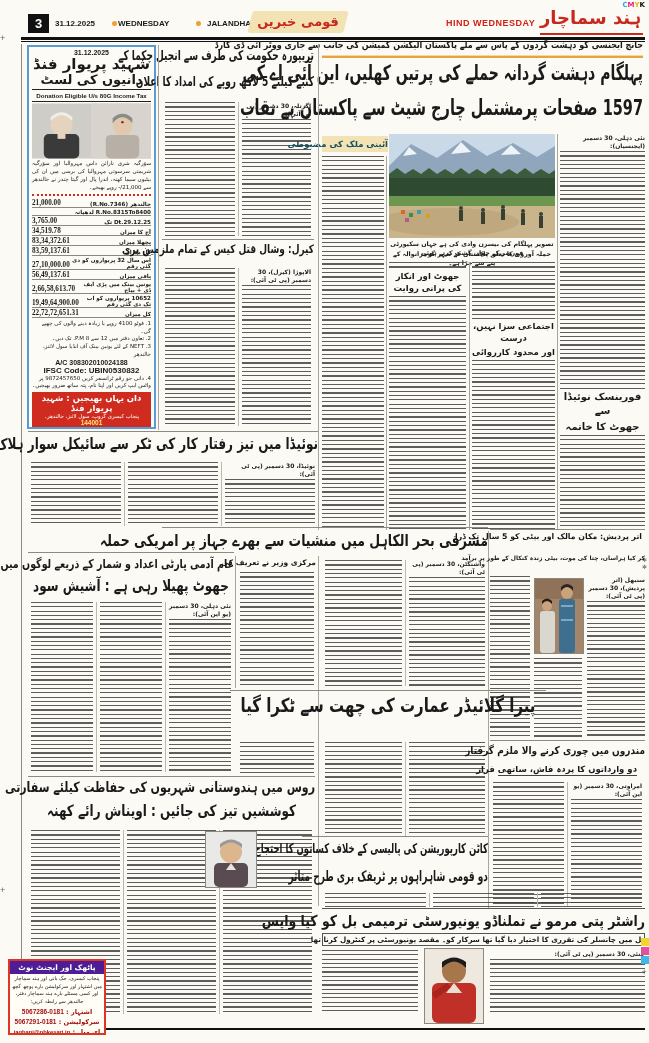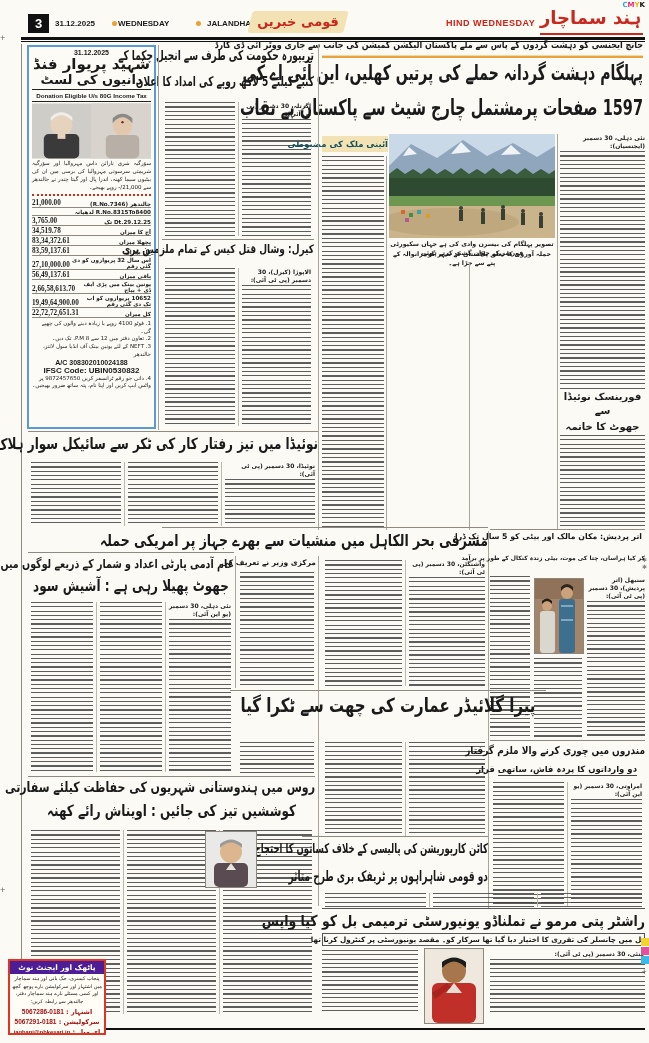--- a/index.html
+++ b/index.html
@@ -138,20 +138,27 @@
         <span class="amt">22,72,72,651.31</span>
         <span class="rlb">کل میزان</span>
       </div>
 
     <div class="note" style="margin-top:2px">1. فوٹو 4100 روپے یا زیادہ دینے والوں کی چھپے گی۔</div>
     <div class="note">2. تعاون دفتر میں 12 سے 8 P.M. تک دیں۔</div>
     <div class="note">3. NEFT کے لئے یونین بینک آف انڈیا سول لائنز، جالندھر</div>
     <div class="en" style="font-size:7px;font-weight:700;text-align:center">A/C 308302010024188</div>
     <div class="en" style="font-size:8px;font-weight:700;text-align:center">IFSC Code: UBIN0530832</div>
     <div class="note">4. دانی جو رقم ٹرانسفر کریں 9872457650 پر واٹس ایپ کریں اور اپنا نام، پتہ ساتھ ضرور بھیجیں۔</div>
+    <div class="banner">
+      <div style="font-size:8.5px;font-weight:700;text-align:center;direction:rtl">دان یہاں بھیجیں : شہید پریوار فنڈ</div>
+      <div style="font-size:5.4px;text-align:center;direction:rtl">
+        <span>پنجاب کیسری گروپ، سول لائنز، جالندھر۔</span>
+        <span style="color:#ffec6a;font-weight:700;font-size:6.5px" class="en">144001</span>
+      </div>
+    </div>
   </div>
 
   <div class="abs hl sy15" style="left:162px;top:48px;width:152px;font-size:9px">تریپورہ حکومت کی طرف سے انجیل چکما کے</div>
   <div class="abs hl sy15" style="left:162px;top:74px;width:152px;font-size:9px">کنبے کیلئے 5 لاکھ روپے کی امداد کا اعلان</div>
   <div class="cols abs" style="left:162px;top:102px;width:152px;height:134px">
     <div class="c">
         <div class="dl">اگرتلہ، 30 دسمبر (پی ٹی آئی):</div>
         <div class="tx"></div>
       </div>
     <div class="c">
@@ -221,20 +228,31 @@
       <rect x="150" y="82" width="4" height="12"></rect>
         <circle cx="152" cy="80" r="2"></circle>
     </g>
   </svg>
   <div class="abs cap" style="left:389px;top:240px;width:166px">تصویر پہلگام کی بیسرن وادی کی ہے جہاں سکیورٹی فورسز کے جوان گشت کرتے ہوئے،</div>
   <div class="abs cap" style="left:389px;top:250px;width:166px">حملہ آوروں کا تعلق پاکستان کے شہر گوجرانوالہ کے پتے سے جڑا ہے۔</div>
 
   <div class="abs" style="left:322px;top:156px;width:62px;height:374px;display:flex;flex-direction:column">
     <div class="tx" style="flex:1"></div>
   </div>
+  <div class="abs" style="left:389px;top:262px;width:77px;height:268px;display:flex;flex-direction:column">
+    <div class="tx" style="flex:0 0 8px"></div>
+    <div class="sh">جھوٹ اور انکار کی پرانی روایت</div>
+    <div class="tx" style="flex:1"></div>
+  </div>
+  <div class="abs" style="left:472px;top:262px;width:83px;height:268px;display:flex;flex-direction:column">
+    <div class="tx" style="flex:0 0 58px"></div>
+    <div class="sh">اجتماعی سزا نہیں، درست</div>
+    <div class="sh">اور محدود کارروائی</div>
+    <div class="tx" style="flex:1"></div>
+  </div>
   <div class="abs" style="left:560px;top:134px;width:85px;height:396px;display:flex;flex-direction:column">
     <div class="dl">نئی دہلی، 30 دسمبر (ایجنسیاں):</div>
     <div class="tx" style="flex:0 0 238px"></div>
     <div class="sh" style="font-size:10px">فورینسک نوئیڈا سے</div>
     <div class="sh" style="font-size:10px">جھوٹ کا خاتمہ</div>
     <div class="tx" style="flex:1"></div>
   </div>
 
   <div class="vr" style="left:158px;top:45px;height:385px"></div>
   <div class="vr" style="left:318px;top:44px;height:486px"></div>

